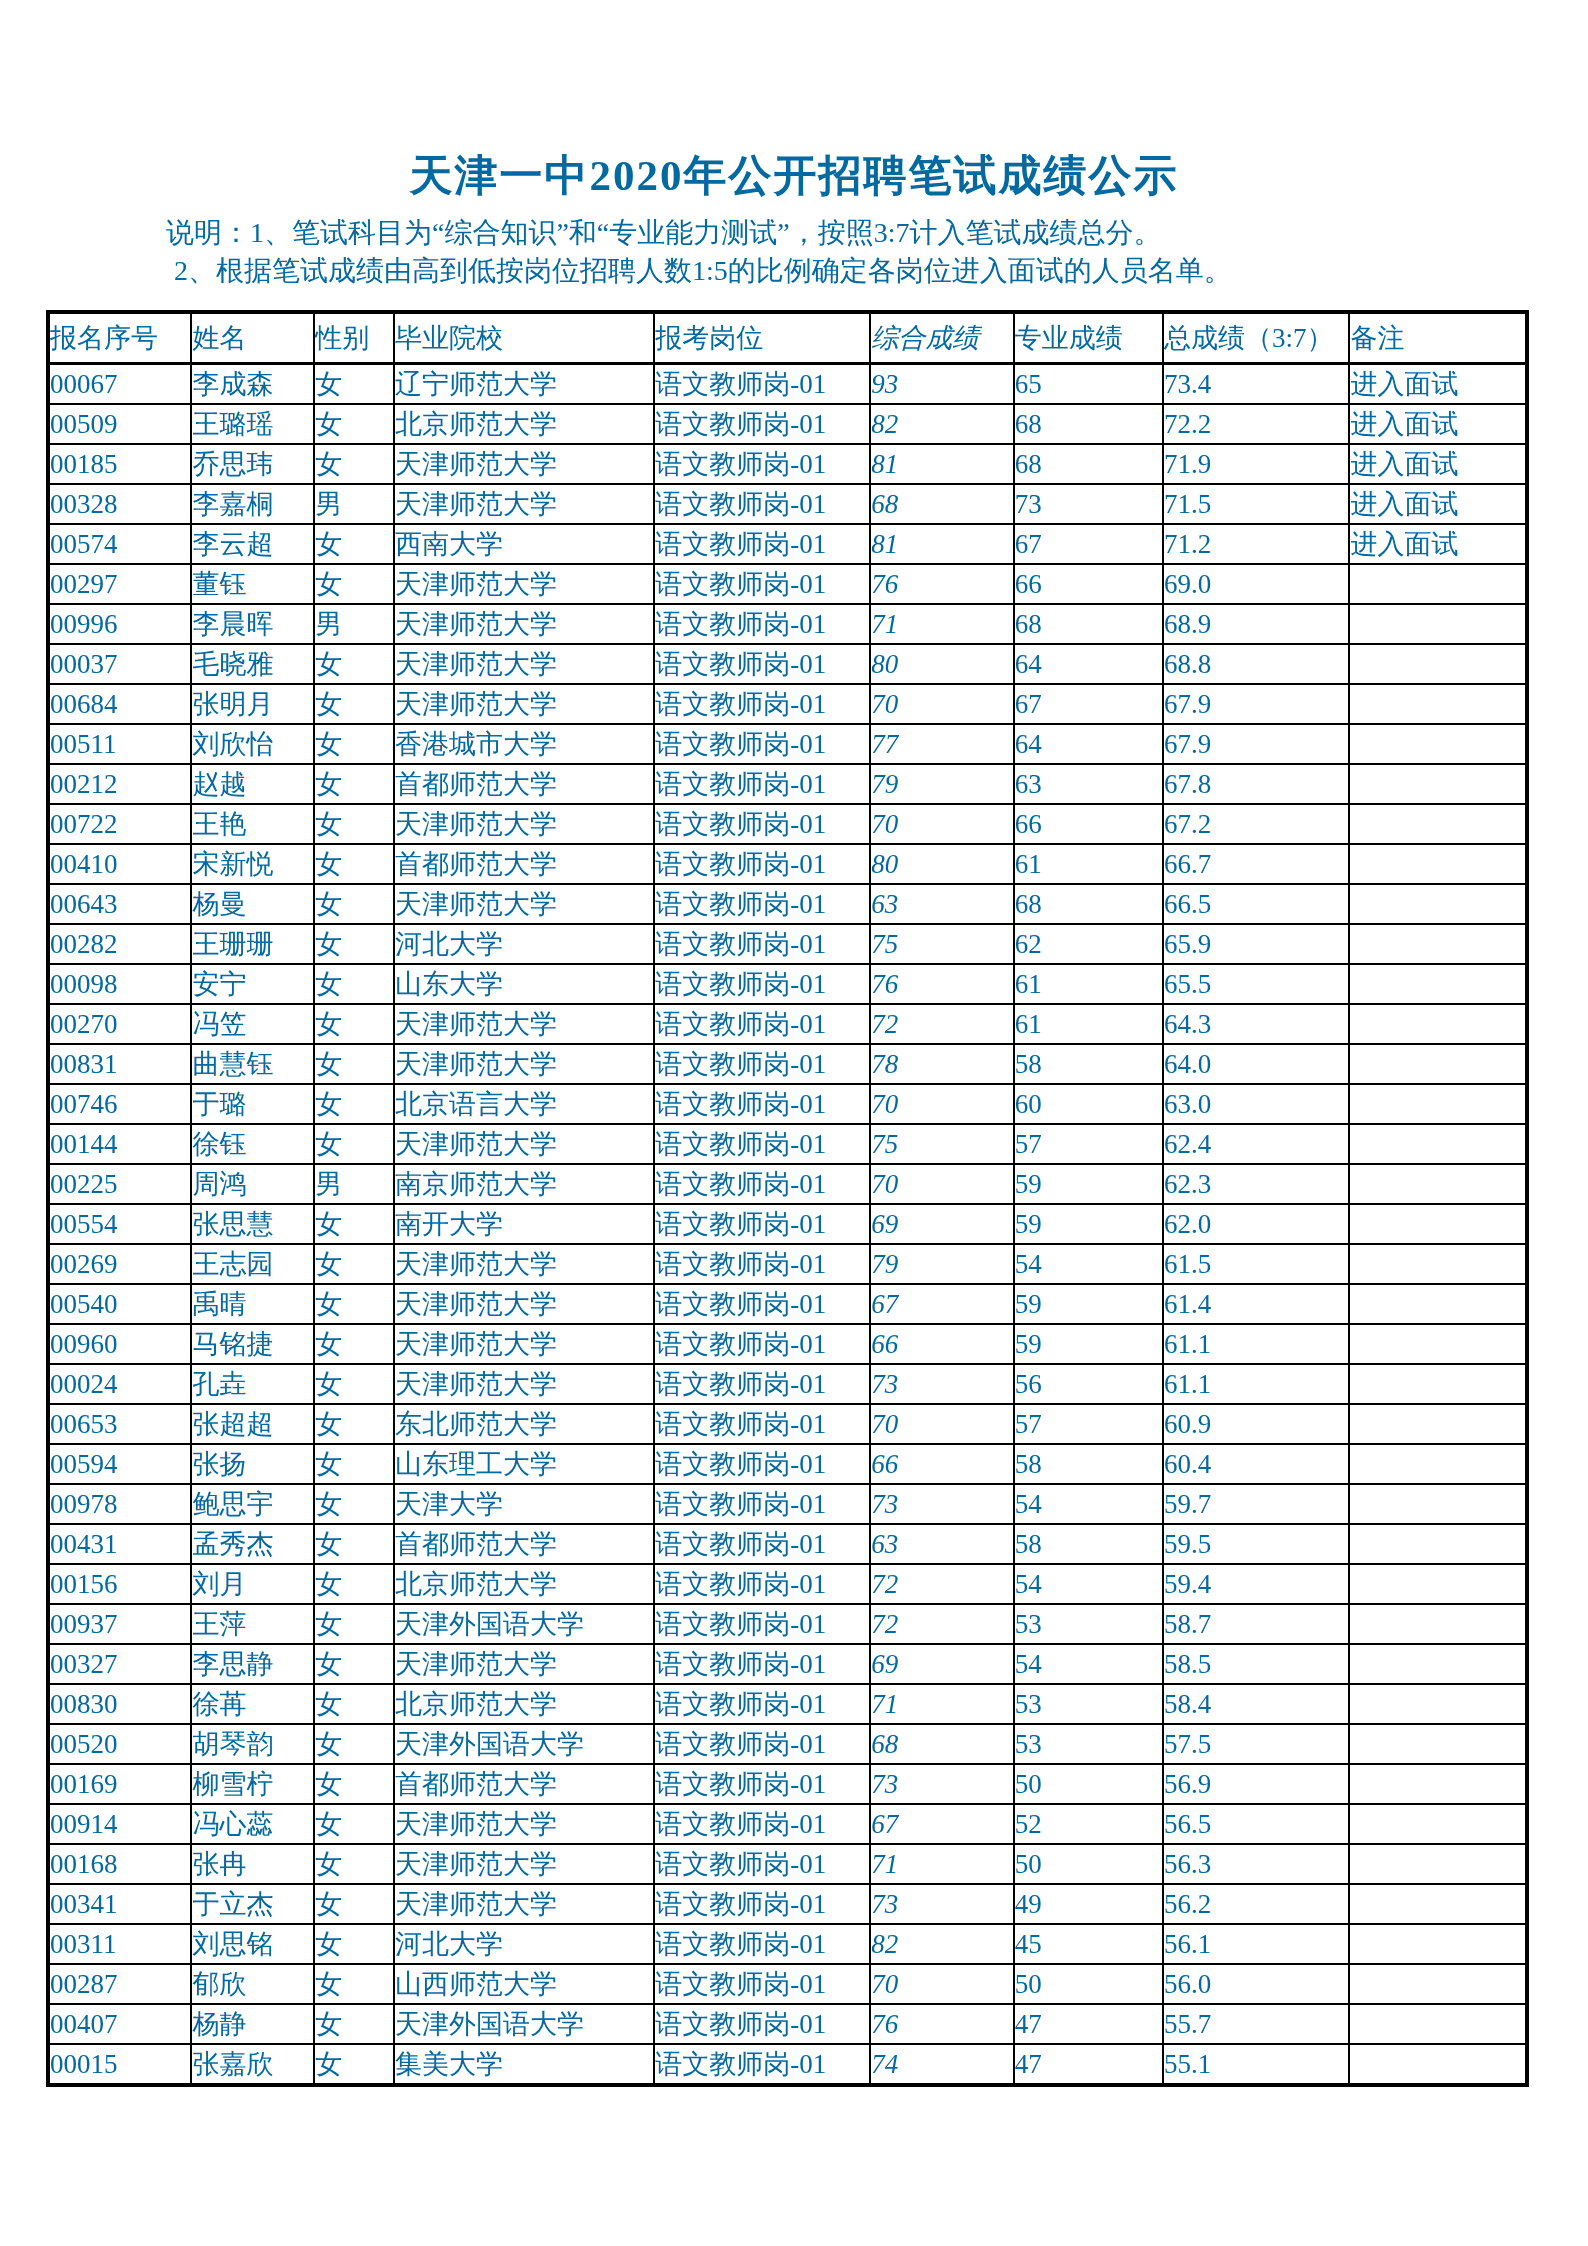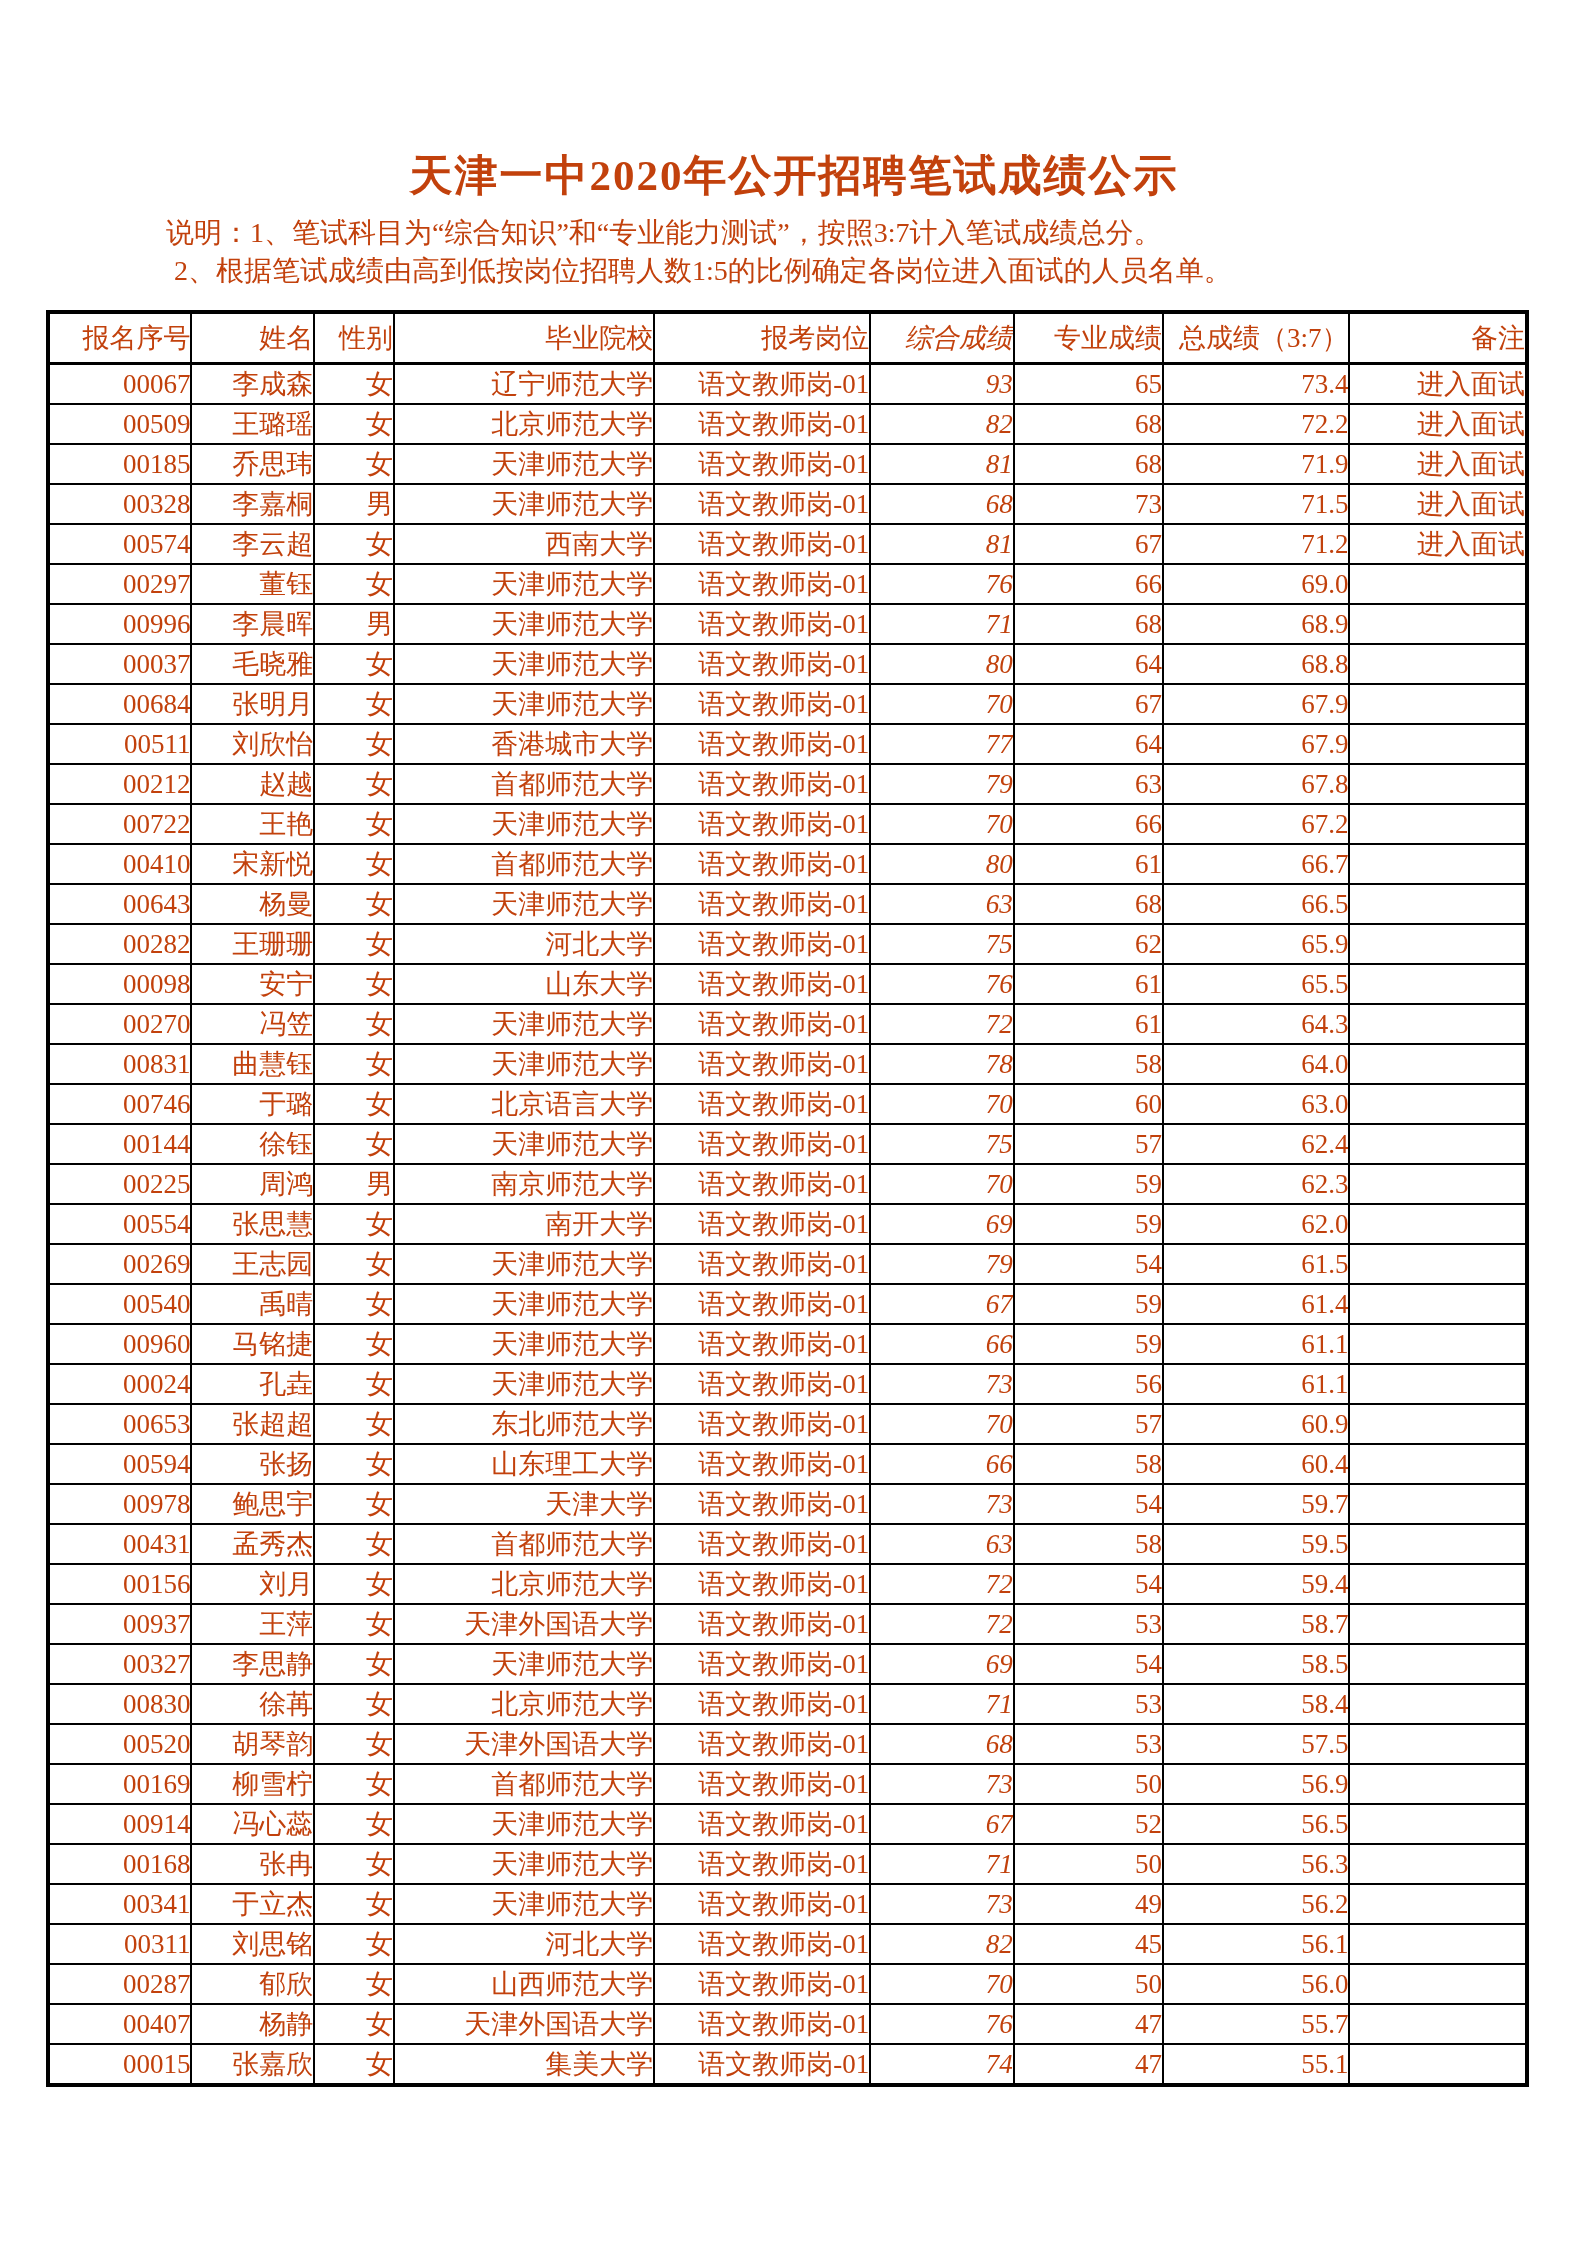--- a/index.html
+++ b/index.html
@@ -1,34 +1,34 @@
 <!DOCTYPE html>
 <html><head>
 <meta charset="utf-8">
 <style>
   html,body{margin:0;padding:0;background:#888;}
   .page{
-    width:1588px;height:2246px;background:#ffffff;color:#c2410c;
+    width:1588px;height:2246px;background:#ffffff;color:#0369a1;
     font-family:"Liberation Serif","DejaVu Serif",serif;
     position:relative;overflow:hidden;margin:0 auto;
   }
   .title{
     margin:0;padding-top:150px;text-align:center;
     font-size:43px;line-height:52px;font-weight:bold;letter-spacing:2px;
   }
   .notes{
     margin:12px 60px 4px 166px;
     font-size:28px;line-height:38px;
   }
   .note-line{white-space:nowrap;}
   .note-2{padding-left:8px;}
   table.scores{
     border-collapse:collapse;table-layout:fixed;
     width:1483px;margin:20px 0 0 46px;
-    text-align:right;font-size:27px;
+    text-align:left;font-size:27px;
     border:4px solid #000;
   }
   .scores th,.scores td{
     border:2px solid #000;padding:0;overflow:hidden;white-space:nowrap;
   }
   .scores thead th{height:48px;font-weight:normal;border-bottom:3px solid #000;}
   .scores tbody td{height:38px;line-height:38px;}
   .col0{width:9.7%;} .col1{width:8.3%;} .col2{width:5.4%;}
   .col3{width:17.6%;} .col4{width:14.6%;margin-left:35px;} .col5{width:9.7%;font-style:italic;}
   .col6{width:10.1%;} .col7{width:12.6%;} .col8{width:12.0%;}

